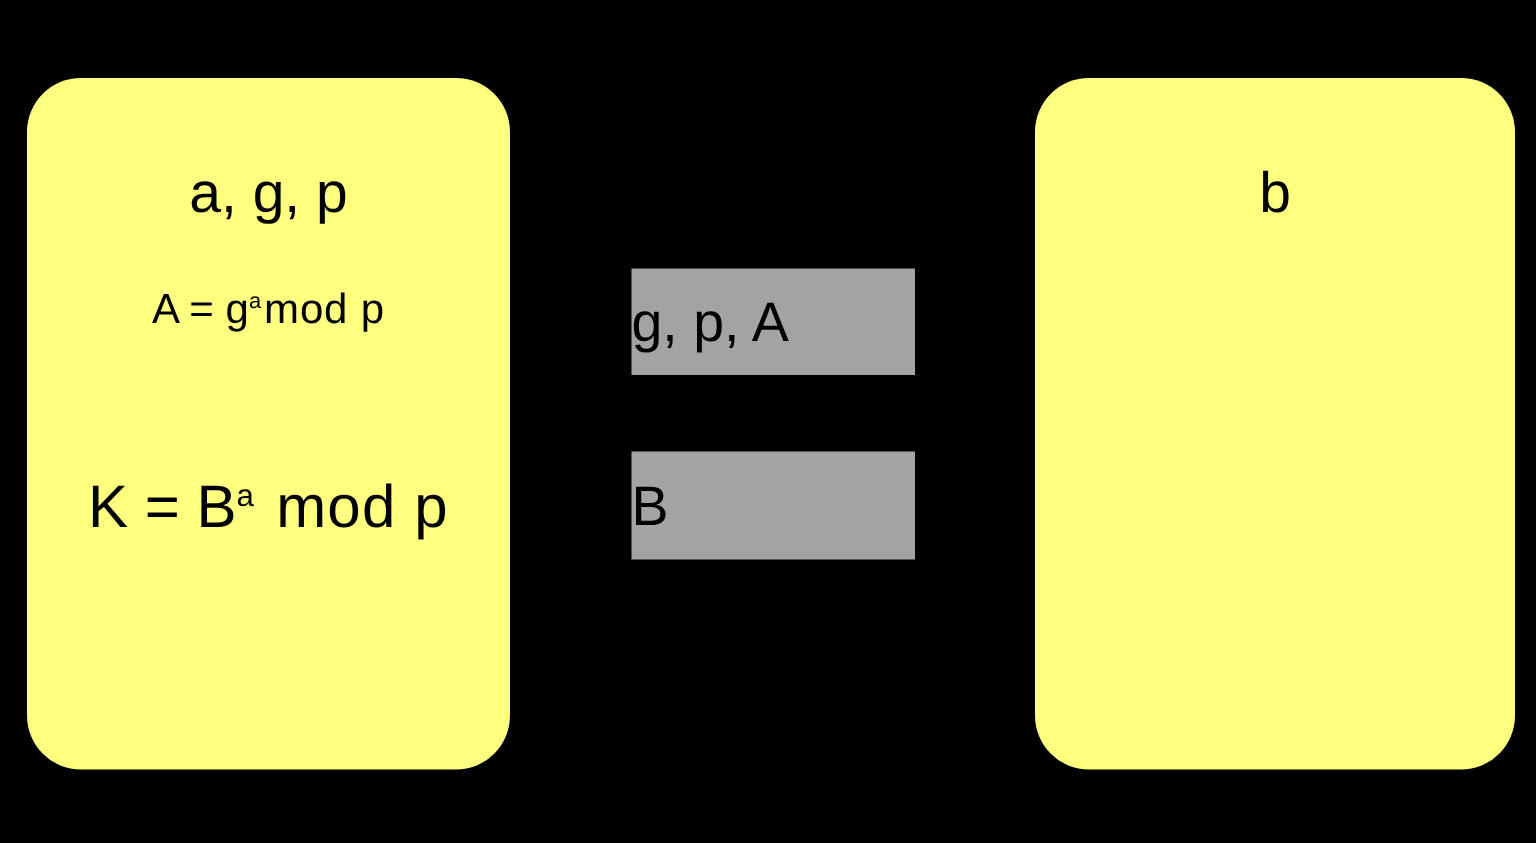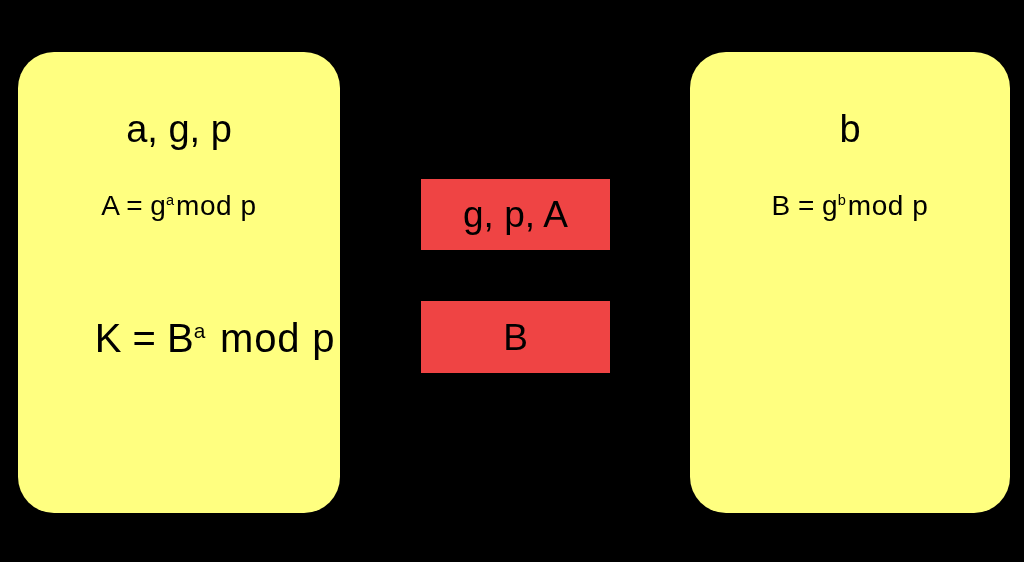--- a/index.html
+++ b/index.html
@@ -42,39 +42,38 @@
     width: 100%;
     text-align: center;
     color: #000000;
     line-height: 1;
     white-space: nowrap;
   }
 
   
   .line-secret  { top: 58px;  font-size: 38px; }
   .line-pubkey  { top: 140px; font-size: 28px; }
-  .line-shared  { top: 266px; font-size: 40px; margin-left: 36px; }
+  .line-shared  { top: 266px; font-size: 40px; }
 
   .sup {
     font-size: 0.52em;
     vertical-align: super;
     line-height: 0;
     letter-spacing: 0.04em;
     padding-right: 0.10em;
   }
   .thin-space { letter-spacing: 0.02em; }
 
   
   .msg-box {
     position: absolute;
-    background: #ef4444;
+    background: #a3a3a3;
     box-sizing: border-box;
     display: flex;
     align-items: center;
-    justify-content: center;
     color: #000000;
   }
   #msg-top    { left: 421px; top: 179px; width: 189px; height: 71px; }
   #msg-bottom { left: 421px; top: 301px; width: 189px; height: 72px; }
   .msg-text {
     font-size: 37px;
     line-height: 1;
     white-space: nowrap;
   }
 </style>
@@ -102,20 +101,17 @@
   </div>
 
   <div class="msg-box" id="msg-bottom">
     <span class="msg-text">B</span>
   </div>
 
   <div class="party-box" id="party-right">
 
     <div class="party-line line-secret">b</div>
 
-    <div class="party-line line-pubkey">
-      <span>B = g</span><span class="sup">b</span><span class="thin-space">mod p</span>
-    </div>
 
 
   </div>
 
 </div>
 
 </body></html>

